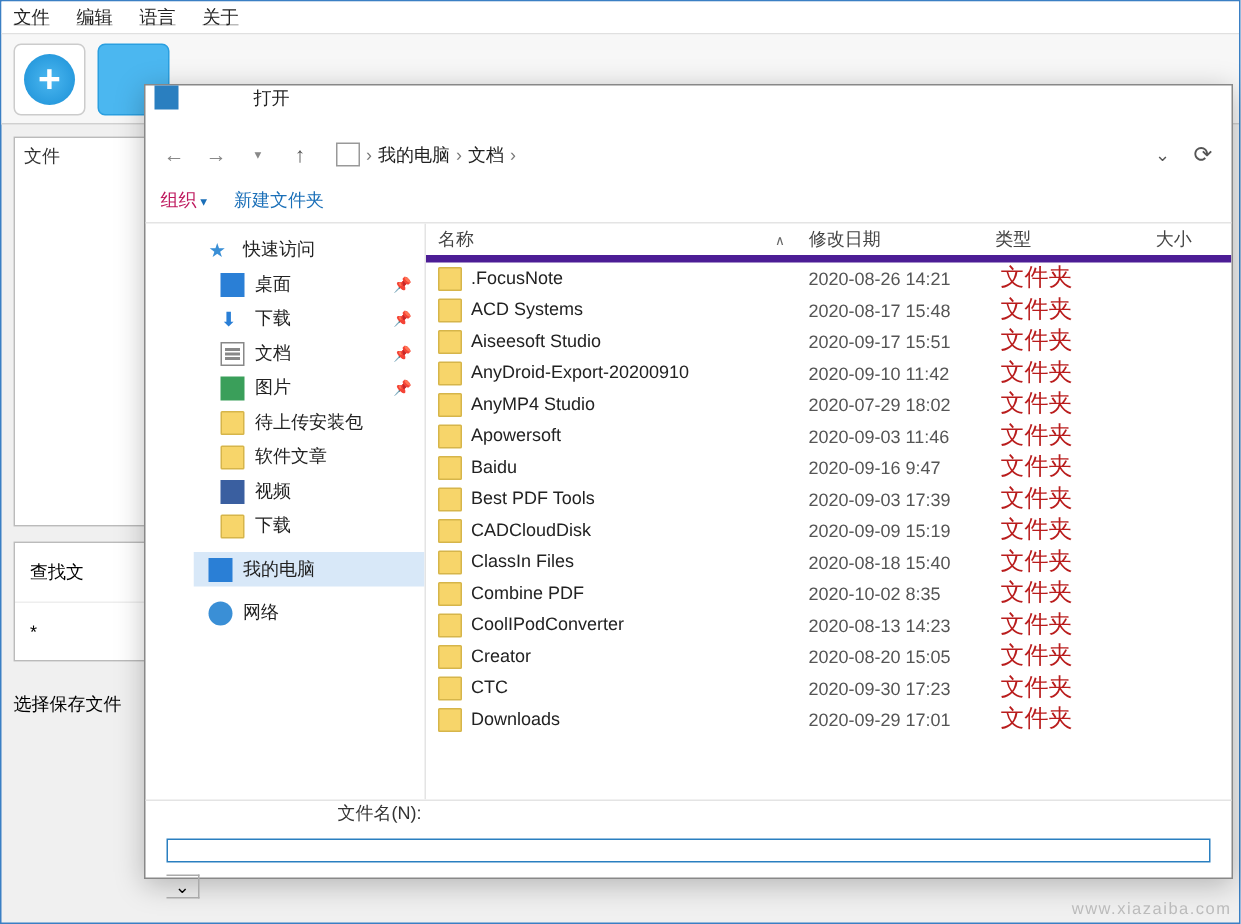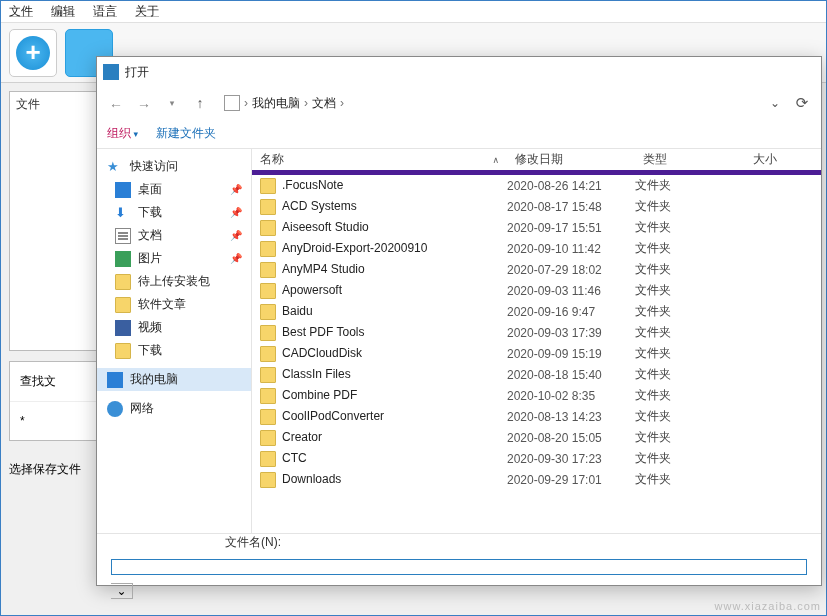--- a/index.html
+++ b/index.html
@@ -25,40 +25,40 @@
 .main-body { padding: 8px; height: calc(100% - 112px); }
 .files-panel { border: 1px solid #bbb; background:#fff; height: 260px; padding: 4px 6px; }
 .files-panel .hdr { font-size:12px; color:#333; margin-bottom:4px; }
 .search-panel { margin-top: 10px; border:1px solid #bbb; background:#fff; height:80px; display:flex; }
 .search-panel .tab { border-right:1px solid #ddd; padding:6px 10px; }
 .search-panel .row2 { border-top:1px solid #eee; }
 .save-row { margin-top:20px; }
 
 
 .file-dialog { position:absolute; left:96px; top:56px; width:726px; height:530px; background:#fff; border:1px solid #888; box-shadow: 0 4px 18px rgba(0,0,0,.25); display:flex; flex-direction:column; }
-.fd-titlebar { height:30px; display:flex; align-items:center; padding:0 6px; }
+.fd-titlebar { height:30px; display:flex; padding:0 6px;gap:44px; }
 .fd-icon { width:16px; height:16px; background:#2a7fc0; margin-right:6px; }
 .fd-title { color:#222; }
 
 .fd-nav { height:32px; display:flex; align-items:center; padding:0 8px; gap:6px; font-size:13px; }
 .fd-nav .arrow { width:22px; height:22px; display:flex; align-items:center; justify-content:center; color:#888; cursor:pointer; font-size:14px; }
 .fd-nav .up { color:#555; }
 .fd-crumb { display:flex; align-items:center; gap:4px; flex:1; border:1px solid transparent; padding:3px 6px; }
 .fd-crumb .sep { color:#777; }
 .fd-crumb .seg { color:#222; cursor:pointer; }
 .fd-crumb .ico { width:16px; height:16px; background:#fff; border:1px solid #999; display:inline-block; }
 .fd-dropdown { width:20px; text-align:center; color:#555; cursor:pointer; }
 .fd-refresh { width:22px; height:22px; display:flex; align-items:center; justify-content:center; color:#555; cursor:pointer; font-size:15px; }
 
 .fd-toolbar2 { height:30px; display:flex; align-items:center; padding:0 10px; gap:18px; border-bottom:1px solid #e4e4e4; }
 .fd-toolbar2 .org { color:#be185d; cursor:pointer; }
 .fd-toolbar2 .org::after { content:" ▾"; color:#1a6fb8; font-size:9px; }
 .fd-toolbar2 .newf { color:#1a6fb8; cursor:pointer; }
 
-.fd-body { flex:1; display:flex; overflow:hidden; }
+.fd-body { flex:1; display:flex; overflow:hidden;padding-left:32px; }
 .fd-sidebar { width:155px; border-right:1px solid #e4e4e4; padding:6px 0; overflow:hidden; }
 .fd-sidebar .group { margin-bottom:6px; }
 .fd-sidebar .item { display:flex; align-items:center; padding:3px 8px 3px 18px; gap:7px; cursor:pointer; font-size:13px; color:#222; position:relative; }
 .fd-sidebar .item.top { padding-left:10px; font-weight:normal; }
 .fd-sidebar .item.sel { background:#d8e8f8; }
 .fd-sidebar .item .pin { margin-left:auto; color:#888; font-size:10px; }
 .fd-sidebar .ico { width:16px; height:16px; display:inline-block; flex-shrink:0; }
 .ico-star::before{content:"★"; color:#3a8fd6; font-size:13px;}
 .ico-desktop{background:#2a7fd6;}
 .ico-download::before{content:"⬇"; color:#2a7fd6; font-size:13px;}
@@ -75,21 +75,21 @@
 .fd-cols .col { padding:0 8px; }
 .fd-cols .c1 { width:255px; display:flex; align-items:center; gap:4px; }
 .fd-cols .c1 .sort { font-size:9px; color:#666; }
 .fd-cols .c2 { width:128px; }
 .fd-cols .c3 { width:110px; }
 .fd-cols .c4 { width:60px; }
 .fd-rows { flex:1; overflow:hidden; }
 .fd-row { display:flex; height:21px; align-items:center; font-size:13px; color:#222; cursor:pointer; }
 .fd-row .c1 { width:255px; padding-left:8px; display:flex; align-items:flex-start; gap:6px; }
 .fd-row .c2 { width:128px; color:#555; font-size:12px; }
-.fd-row .c3 { width:110px; color:#404040; font-size:12px; }
+.fd-row .c3 { width:110px; color:#b91c1c; font-size:16px; }
 .fd-row .fico { width:16px; height:16px; background:#f7d56a; border:1px solid #d6b54a; border-radius:1px; flex-shrink:0; }
 
 .fd-bottom { height:52px; border-top:1px solid #e4e4e4; display:flex; padding:0 14px; gap:8px;flex-direction:column; }
 .fd-bottom .lbl { color:#333; width:180px; text-align:right; padding-right:10px;}
 .fd-bottom input { flex:1; height:24px; border:1px solid #2a7fc0; padding:0 6px; outline:none; }
 .fd-bottom .dd { width:22px; height:24px; border:1px solid #aaa; border-left:none; display:flex; align-items:center; justify-content:center; cursor:pointer; }
 
 .watermark { position:absolute; right:6px; bottom:4px; color:#bbb; font-size:11px; letter-spacing:1px; }
 </style>
 </head>

